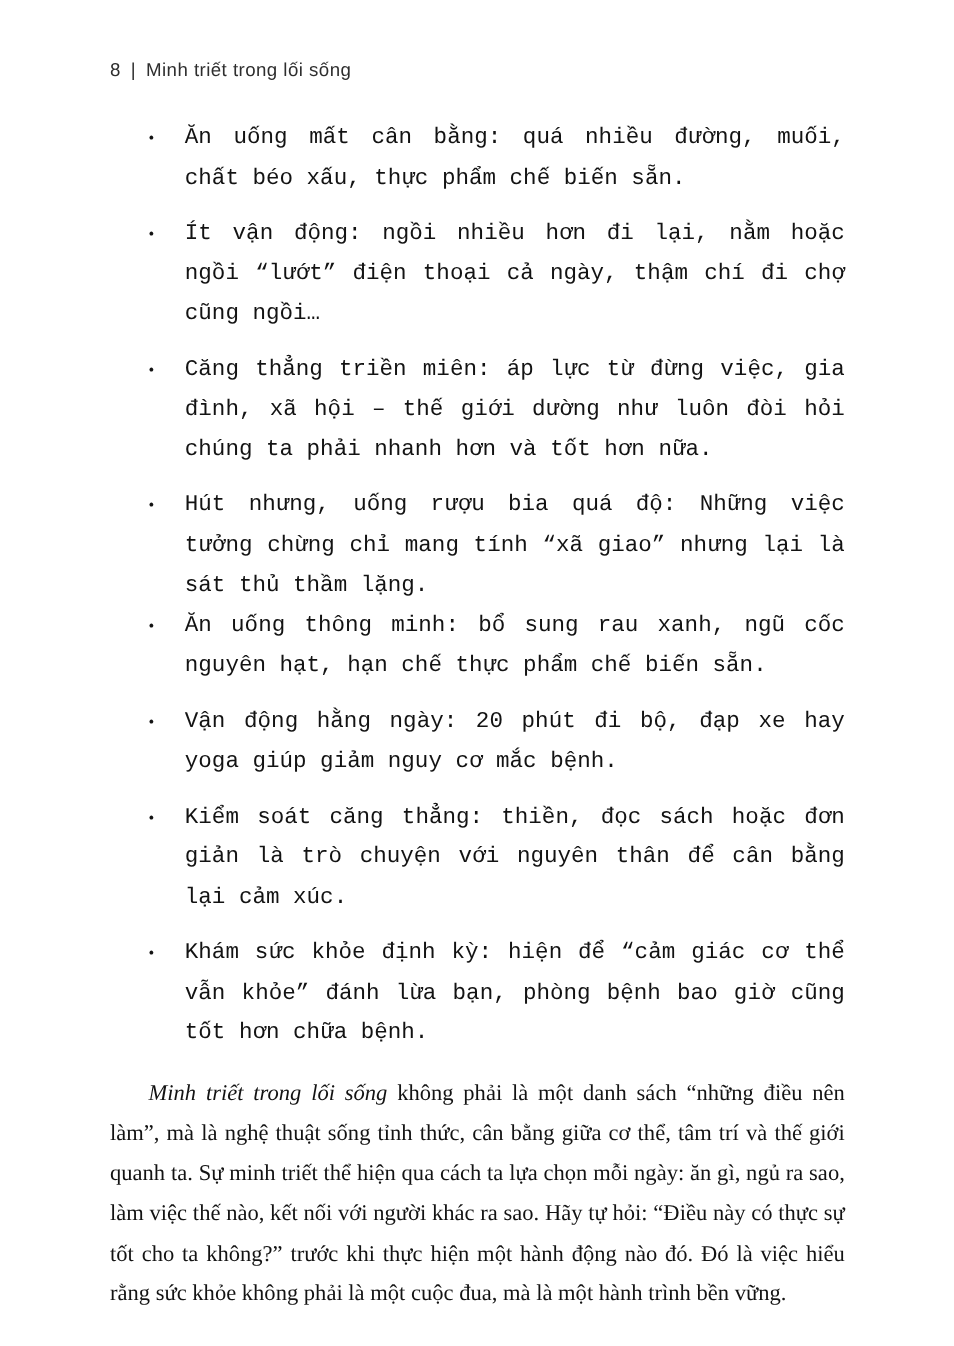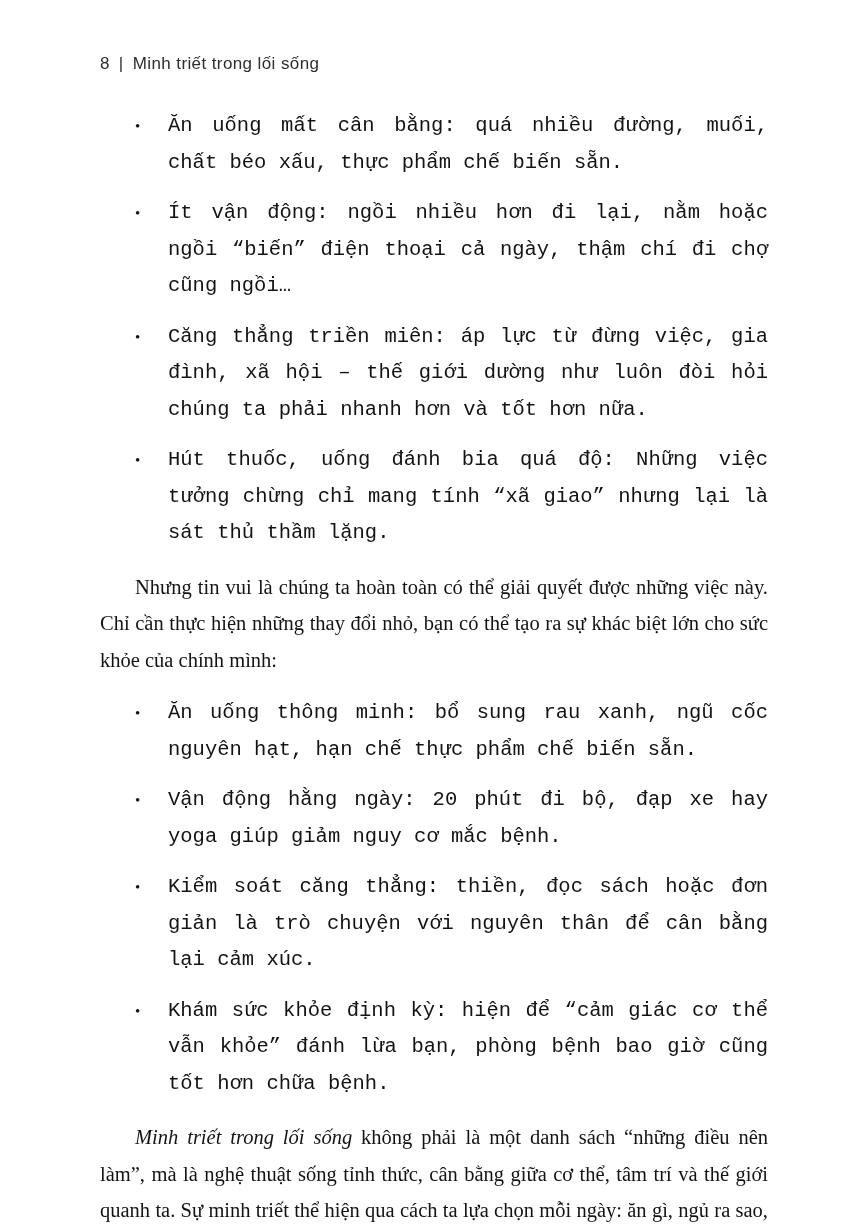--- a/index.html
+++ b/index.html
@@ -85,33 +85,32 @@
 
   <main class="content">
 
     <ul class="bullets">
       <li class="bullet-item">
         <span class="marker">•</span>
         <span class="bullet-text">Ăn uống mất cân bằng: quá nhiều đường, muối, chất béo xấu, thực phẩm chế biến sẵn.</span>
       </li>
       <li class="bullet-item">
         <span class="marker">•</span>
-        <span class="bullet-text">Ít vận động: ngồi nhiều hơn đi lại, nằm hoặc ngồi “biến” điện thoại cả ngày, thậm chí đi chợ cũng ngồi…</span>
+        <span class="bullet-text">Ít vận động: ngồi nhiều hơn đi lại, nằm hoặc ngồi “lướt” điện thoại cả ngày, thậm chí đi chợ cũng ngồi…</span>
       </li>
       <li class="bullet-item">
         <span class="marker">•</span>
         <span class="bullet-text">Căng thẳng triền miên: áp lực từ đừng việc, gia đình, xã hội – thế giới dường như luôn đòi hỏi chúng ta phải nhanh hơn và tốt hơn nữa.</span>
       </li>
       <li class="bullet-item">
         <span class="marker">•</span>
-        <span class="bullet-text">Hút thuốc, uống đánh bia quá độ: Những việc tưởng chừng chỉ mang tính “xã giao” nhưng lại là sát thủ thầm lặng.</span>
+        <span class="bullet-text">Hút nhưng, uống rượu bia quá độ: Những việc tưởng chừng chỉ mang tính “xã giao” nhưng lại là sát thủ thầm lặng.</span>
       </li>
     </ul>
 
-    <p class="para">Nhưng tin vui là chúng ta hoàn toàn có thể giải quyết được những việc này. Chỉ cần thực hiện những thay đổi nhỏ, bạn có thể tạo ra sự khác biệt lớn cho sức khỏe của chính mình:</p>
 
     <ul class="bullets">
       <li class="bullet-item">
         <span class="marker">•</span>
         <span class="bullet-text">Ăn uống thông minh: bổ sung rau xanh, ngũ cốc nguyên hạt, hạn chế thực phẩm chế biến sẵn.</span>
       </li>
       <li class="bullet-item">
         <span class="marker">•</span>
         <span class="bullet-text">Vận động hằng ngày: 20 phút đi bộ, đạp xe hay yoga giúp giảm nguy cơ mắc bệnh.</span>
       </li>

